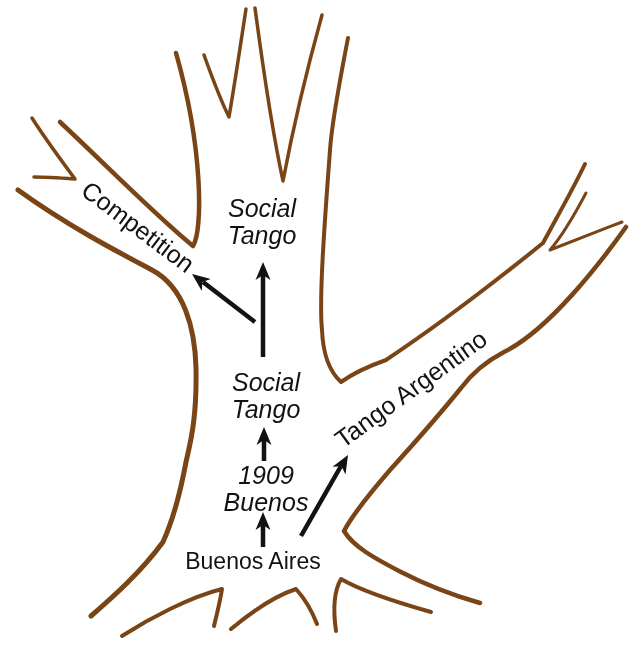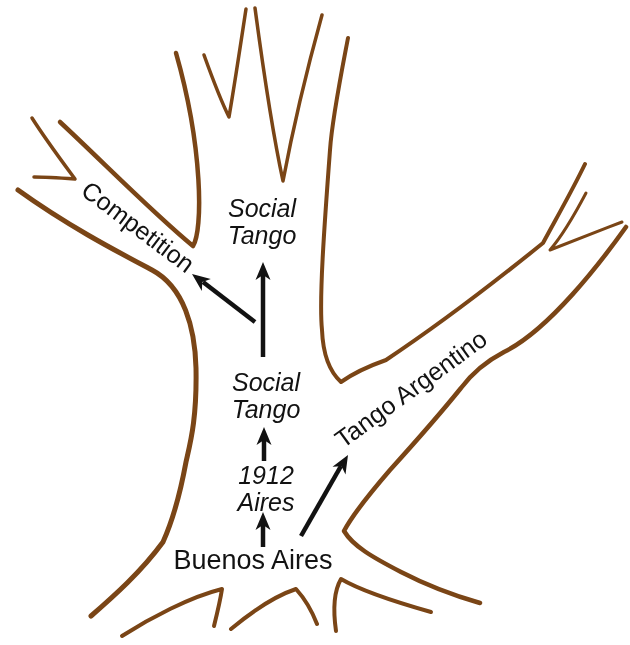--- a/index.html
+++ b/index.html
@@ -18,21 +18,21 @@
     text-align: center;
     line-height: 1.08;
     transform: translate(-50%, -50%);
     white-space: nowrap;
   }
   .label .ln { display: block; font-style: italic; }
   .lbl-competition      { left: 138px; top: 227px; font-size: 25px; transform: translate(-50%,-50%) rotate(37deg); }
   .lbl-social-upper     { left: 262px; top: 222px; font-size: 25px; }
   .lbl-social-mid       { left: 266px; top: 396px; font-size: 25px; }
   .lbl-paris            { left: 266px; top: 489px; font-size: 25px; }
-  .lbl-buenos-aires     { left: 253px; top: 561px; font-size: 27px; }
+  .lbl-buenos-aires     { left: 253px; top: 561px; font-size: 23px; }
   .lbl-tango-argentino  { left: 411px; top: 389px; font-size: 25px; transform: translate(-50%,-50%) rotate(-36deg); }
   path.branch { fill: none; stroke-linecap: round; stroke-linejoin: round; }
   path.shaft  { fill: none; stroke-linecap: butt; }
 </style>
 </head>
 <body>
 
 <div class="stage">
 
   <svg width="630" height="645" viewBox="0 0 630 645">
@@ -81,21 +81,21 @@
     <span class="ln">Social</span>
     <span class="ln">Tango</span>
   </div>
 
   <div class="label lbl-social-mid">
     <span class="ln">Social</span>
     <span class="ln">Tango</span>
   </div>
 
   <div class="label lbl-paris">
-    <span class="ln">1912</span>
-    <span class="ln">Aires</span>
+    <span class="ln">1909</span>
+    <span class="ln">Buenos</span>
   </div>
 
   <div class="label lbl-buenos-aires">Buenos Aires</div>
 
   <div class="label lbl-tango-argentino">Tango Argentino</div>
 
 </div>
 
 </body></html>

